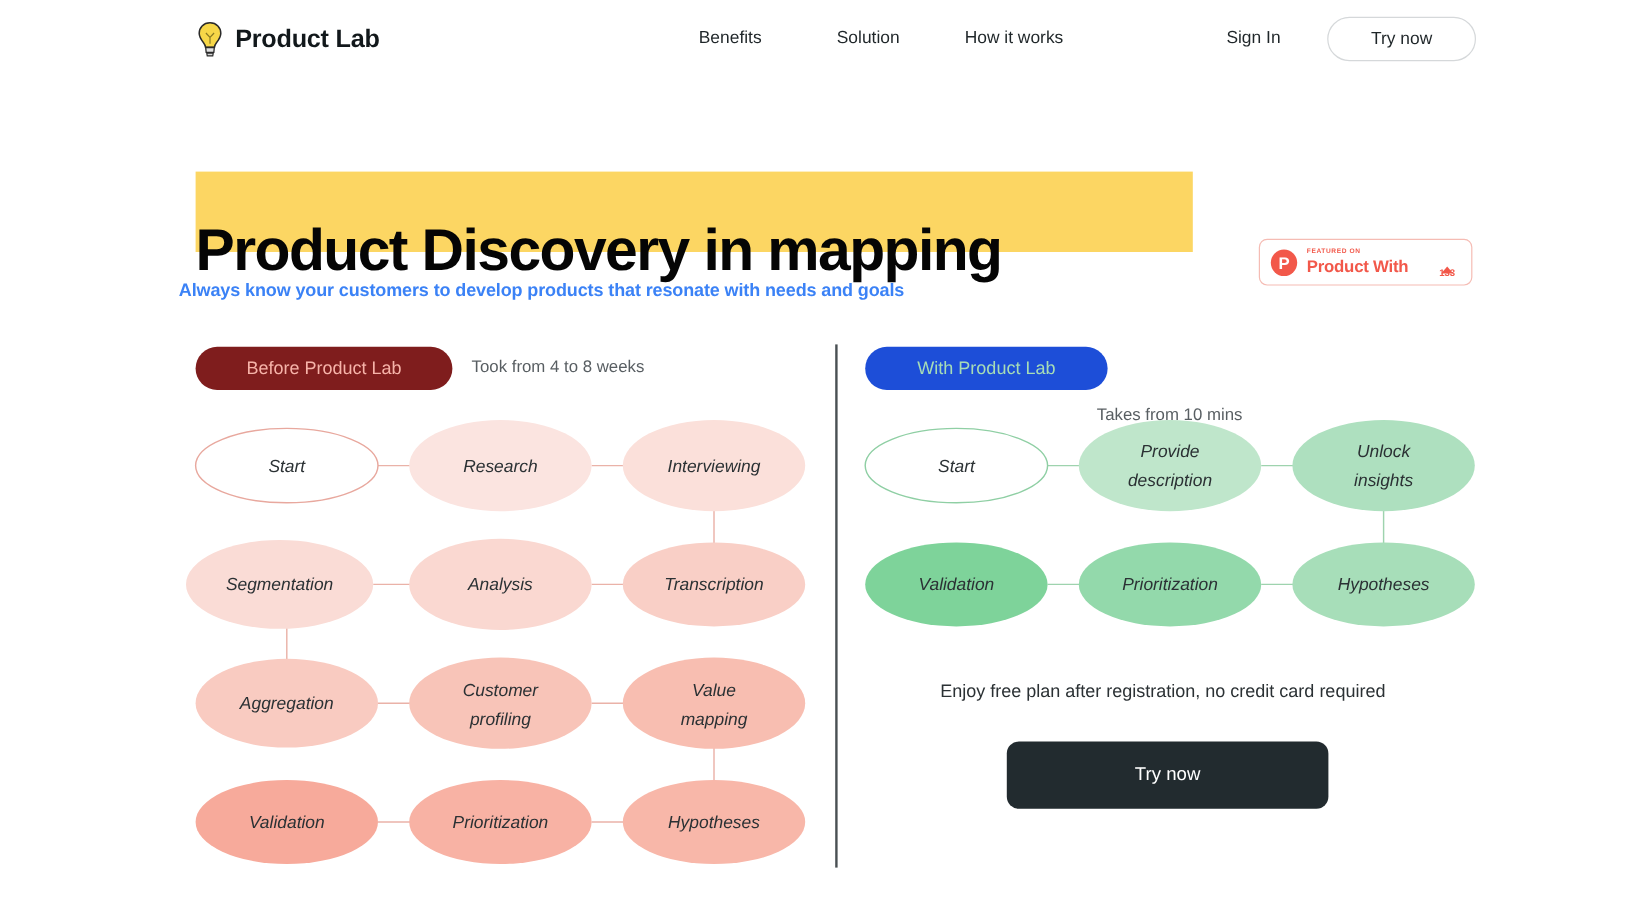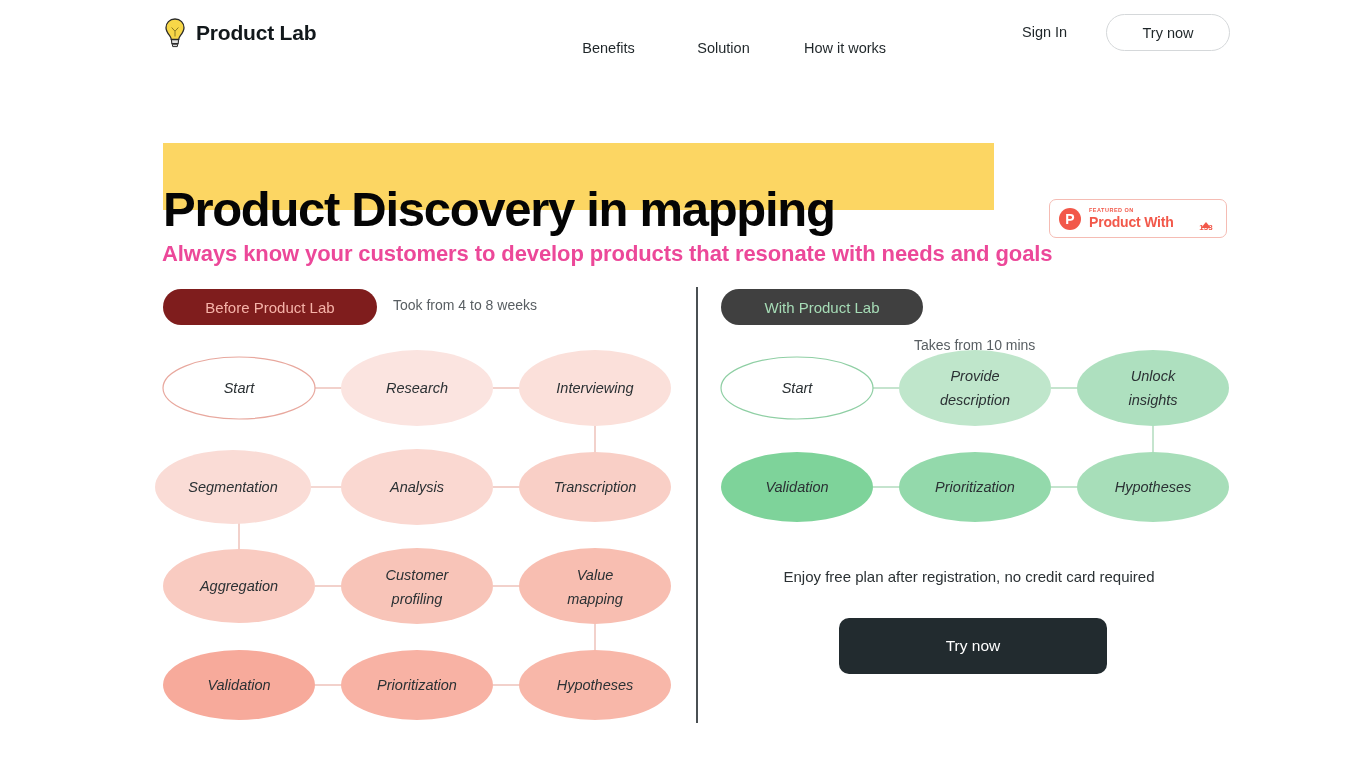--- a/index.html
+++ b/index.html
@@ -21,21 +21,21 @@
     position: absolute; left: 163px; top: 17px;
     display: flex; align-items: center; gap: 9px;
   }
   .bulb { width: 24px; height: 32px; position: relative; }
   .bulb svg { display:block; }
   .brand-name {
     font-size: 21px; font-weight: 700; letter-spacing: -0.2px;
     color: #12181b;
   }
   .nav {
-    position: absolute; left: 551px; top: 40px;
+    position: absolute; left: 551px; top: 24px;
     display: flex; align-items: center; gap: 0px;
   }
   .nav a {
     font-size: 14.5px; color: #1f2629; text-decoration: none;
     display: inline-block; text-align: center;
   }
   .nav a.n0 { width: 115px; }
   .nav a.n1 { width: 115px; }
   .nav a.n2 { width: 128px; }
   .signin {
@@ -58,22 +58,22 @@
     width: 831px; height: 67px;
     background: #fcd663;
   }
   .hl-text {
     position: absolute; left: 163px; top: 146px;
     width: 900px; height: 60px;
     font-size: 49px; font-weight: 700; letter-spacing: -1.3px;
     color: #050505; line-height: 60px; white-space: nowrap;
   }
   .subhead {
-    position: absolute; left: 162px; top: 219px;
-    font-size: 22px; font-weight: 700; color: #ec4899;
+    position: absolute; left: 149px; top: 219px;
+    font-size: 15px; font-weight: 700; color: #3b82f6;
     letter-spacing: -0.1px; white-space: nowrap;
   }
 
   
   .ph-badge {
     position: absolute; left: 1049px; top: 199px;
     width: 178px; height: 39px;
     border: 1px solid #f5bcb4; border-radius: 7px;
     background: #fff;
     display: flex; align-items: center; padding: 0 9px;
@@ -114,21 +114,21 @@
     position: absolute; height: 36px; border-radius: 18px;
     display: flex; align-items: center; justify-content: center;
     font-size: 15px;
   }
   .pill-before {
     left: 163px; top: 289px; width: 214px;
     background: #7f1d1d; color: #f6b3a9;
   }
   .pill-with {
     left: 721px; top: 289px; width: 202px;
-    background: #404040; color: #a6dcb6;
+    background: #1d4ed8; color: #a6dcb6;
   }
   .timing {
     position: absolute; top: 297px;
     font-size: 14px; color: #585e62;
   }
   .timing-left { left: 393px; }
   .timing-right { left: 914px; margin-top: 40px; }
 
   
   .diagram { position: absolute; font-style: italic; }

